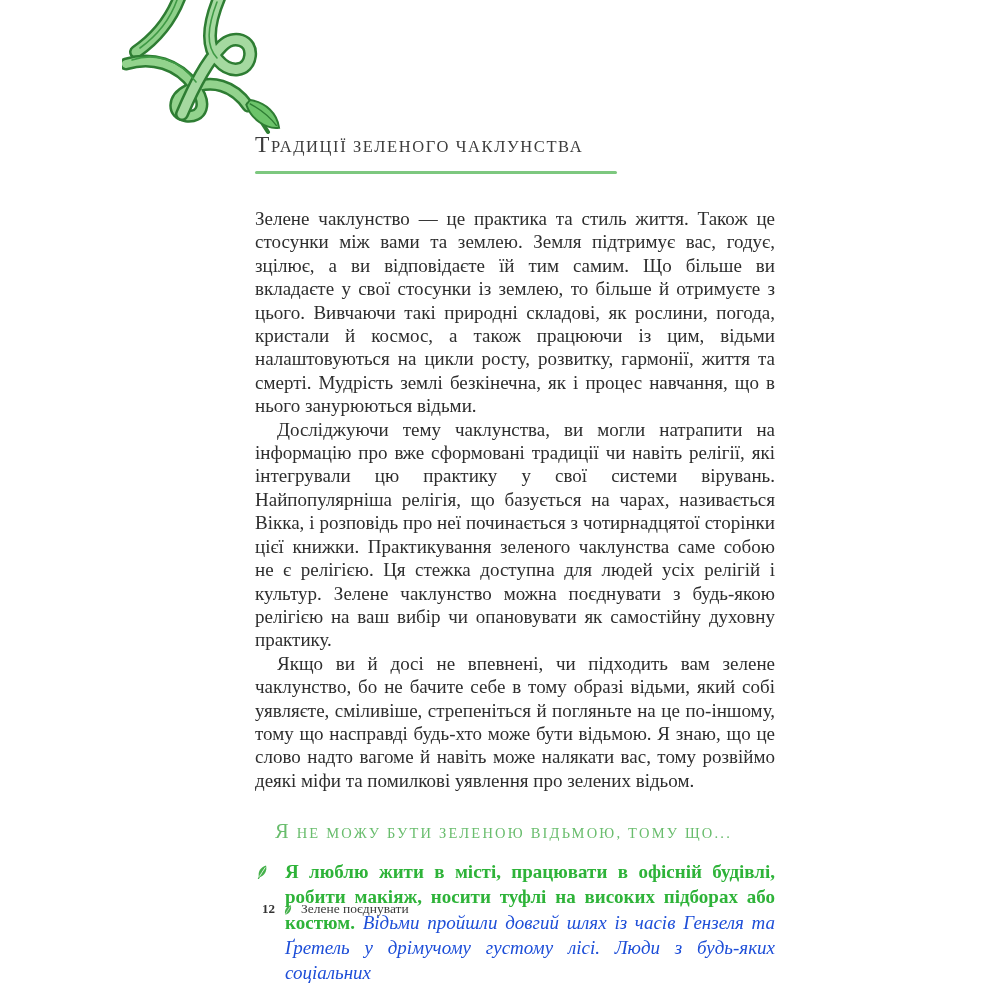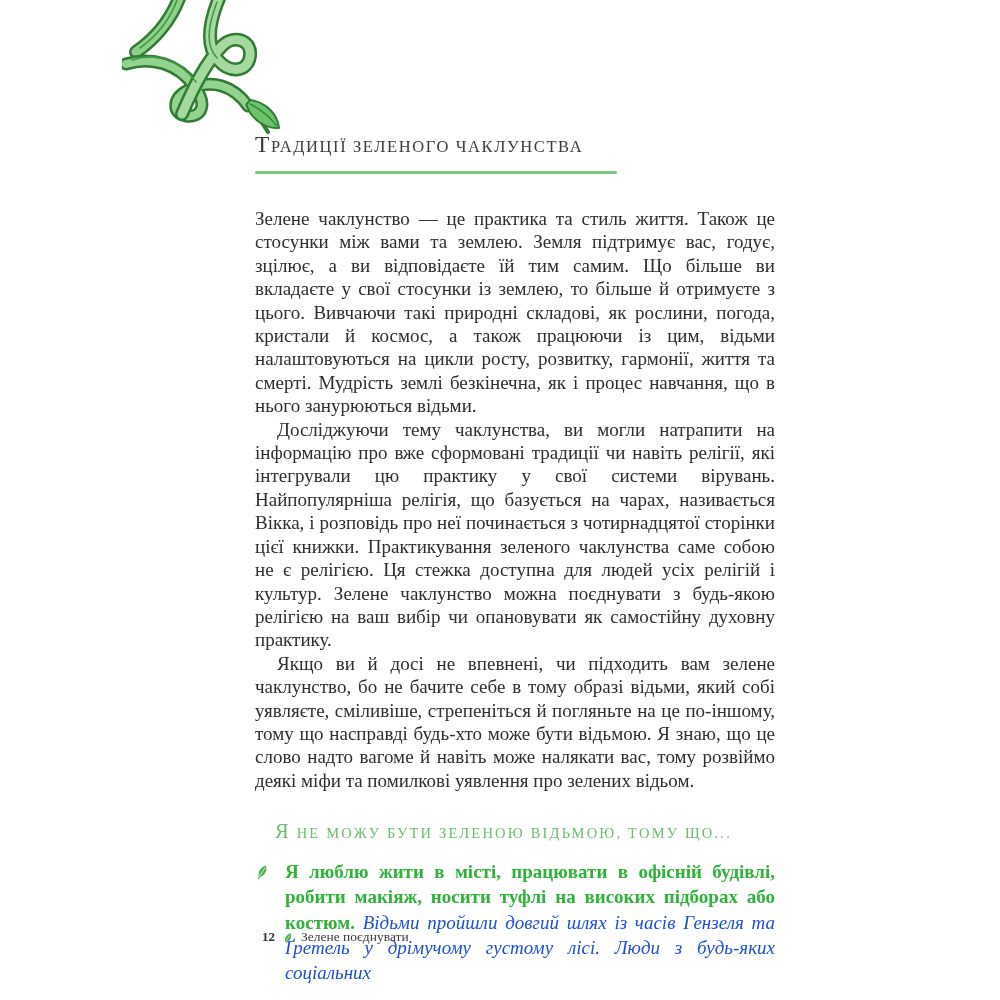--- a/index.html
+++ b/index.html
@@ -73,21 +73,20 @@
   .myth-item .bullet-leaf { position: absolute; left: 0; top: 5px; width: 15px; height: 15px; }
   .myth-bold { font-weight: bold; color: #2eb339; }
   .myth-rest { color: #1d4ed8; font-style: italic; }
 
   .page-footer {
     position: absolute;
     left: 262px; top: 901px;
     display: flex; align-items: center; gap: 7px;
     font-size: 13.5px;
     color: #3a3a3a;
-    margin-top: 28px;
   }
   .page-footer .page-num { font-weight: bold; font-size: 13px; color: #333; }
   .page-footer .footer-leaf { width: 12px; height: 12px; margin-top: 1px; }
   .leaf-svg { display: block; width: 100%; height: 100%; }
 </style>
 </head>
 <body>
 
 <div class="page">
 

